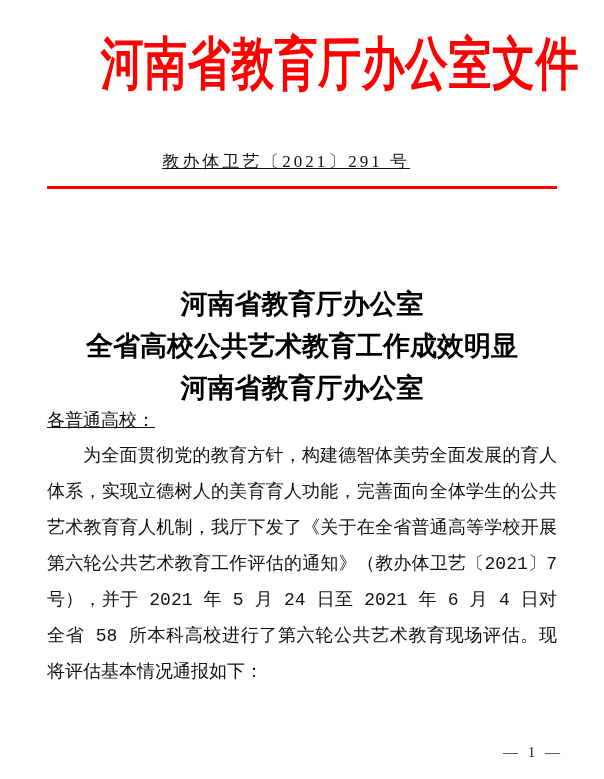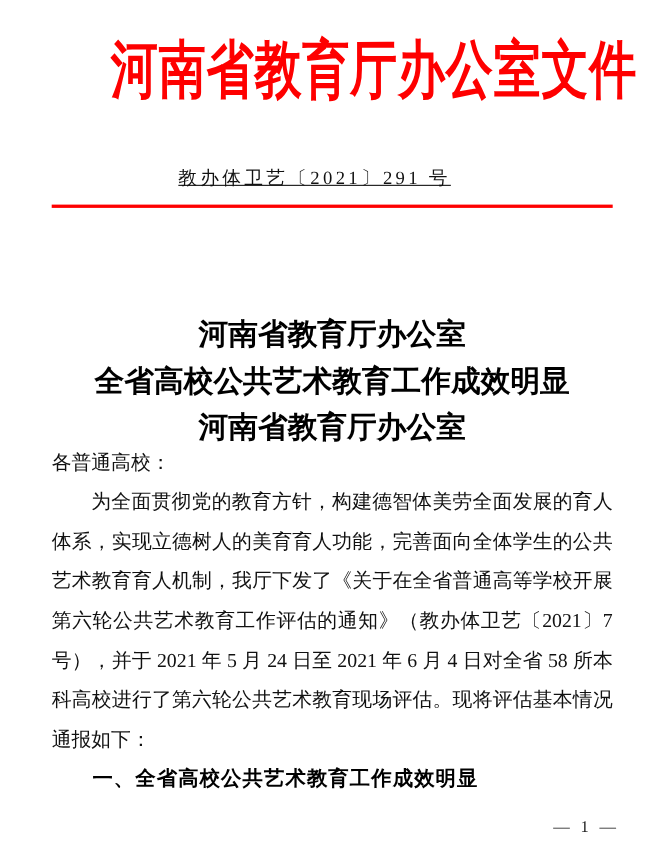--- a/index.html
+++ b/index.html
@@ -74,23 +74,25 @@
     font-size: 18px;
     line-height: 36px;
     text-align: justify;
     color: #111111;
   }
   .body-text > div {
     margin: 0;
   }
   .salutation {
     text-align: left;
+    text-decoration: underline;
   }
   .para {
     text-indent: 2em;
+    font-family: Liberation Mono, monospace;
   }
   .section-heading {
     font-family: "Liberation Sans", "DejaVu Sans", sans-serif;
     font-weight: bold;
     font-size: 18.5px;
     text-indent: 2em;
     text-align: left;
     letter-spacing: 1px;
     color: #000000;
   }
@@ -120,18 +122,17 @@
 
   <div class="doc-title">
     <div>河南省教育厅办公室</div>
     <div>全省高校公共艺术教育工作成效明显</div>
     <div>河南省教育厅办公室</div>
   </div>
 
   <div class="body-text">
     <div class="salutation">各普通高校：</div>
     <div class="para">为全面贯彻党的教育方针，构建德智体美劳全面发展的育人体系，实现立德树人的美育育人功能，完善面向全体学生的公共艺术教育育人机制，我厅下发了《关于在全省普通高等学校开展第六轮公共艺术教育工作评估的通知》（教办体卫艺〔2021〕7号），并于 2021 年 5 月 24 日至 2021 年 6 月 4 日对全省 58 所本科高校进行了第六轮公共艺术教育现场评估。现将评估基本情况通报如下：</div>
-    <div class="section-heading">一、全省高校公共艺术教育工作成效明显</div>
   </div>
 
   <div class="pagenum">— 1 —</div>
 
 </div>
 
 </body></html>

